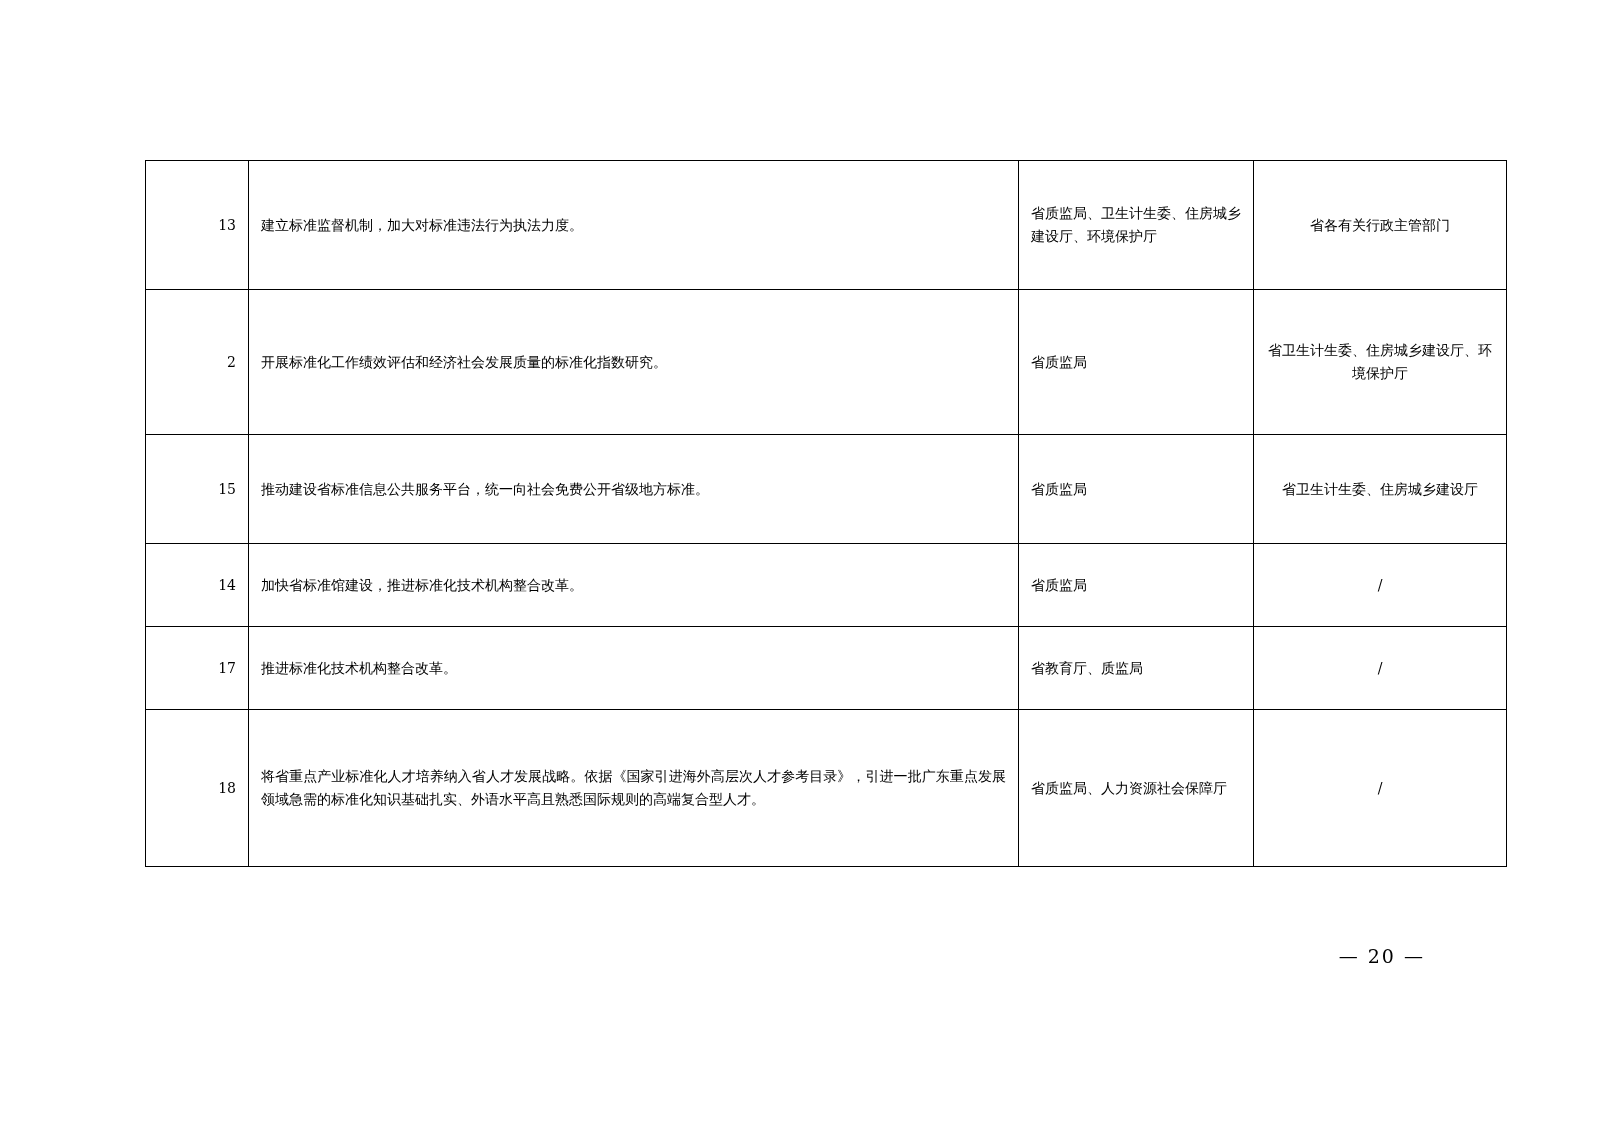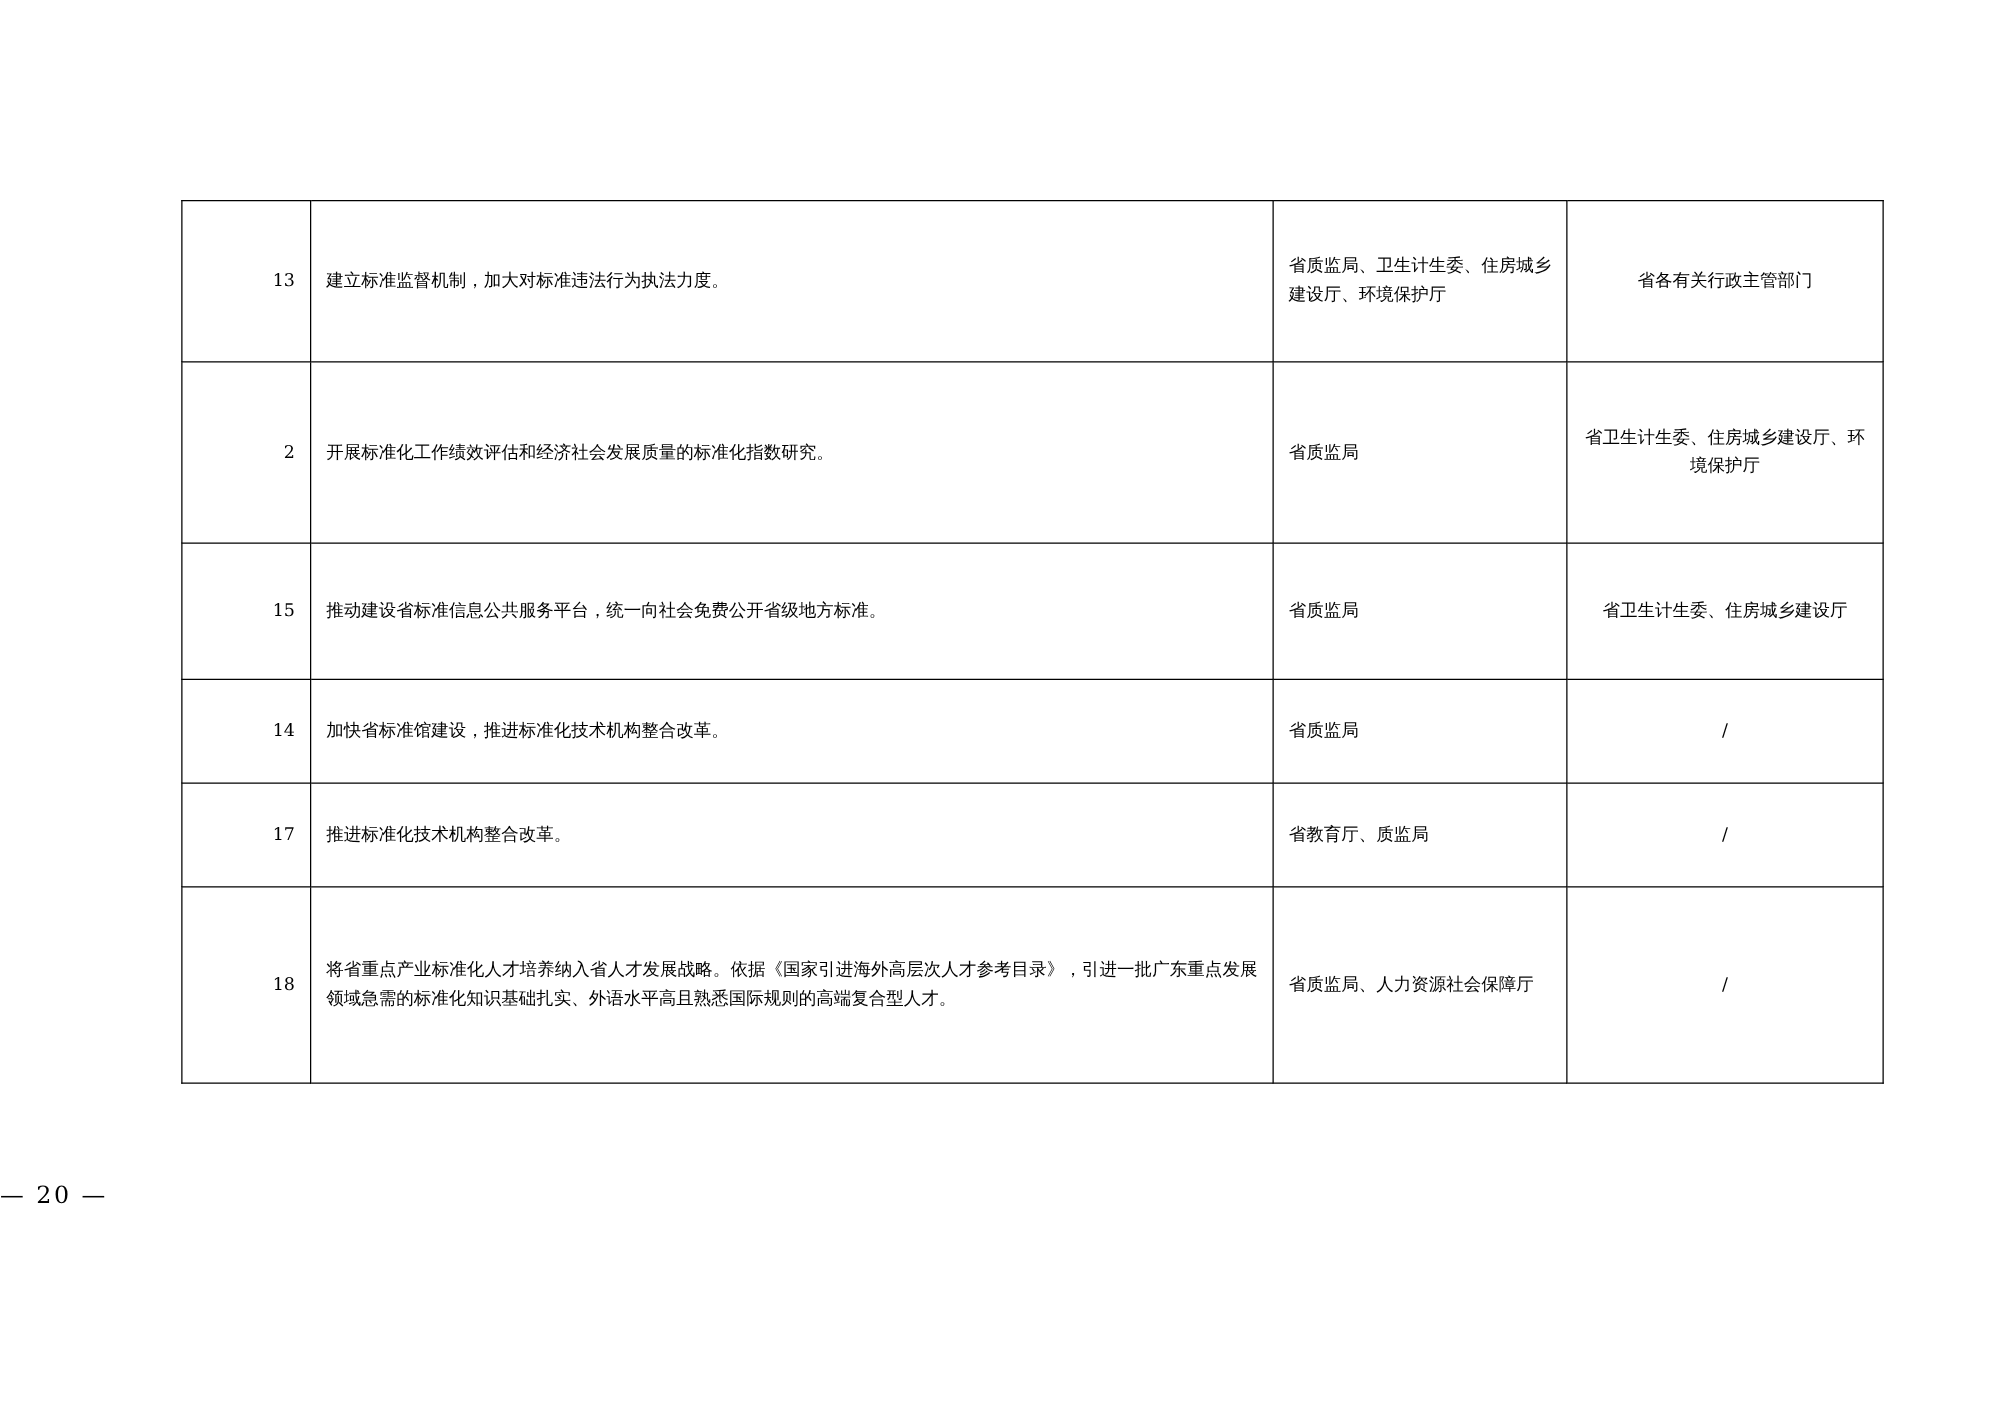--- a/index.html
+++ b/index.html
@@ -61,20 +61,21 @@
   .task-text {
     display: block;
     text-align: justify;
     text-justify: inter-ideograph;
   }
   .page-number {
     position: absolute;
     left: 0;
     top: 945px;
     width: 1425px;
+    text-align: right;
     font-size: 19px;
     letter-spacing: 2px;
     font-family: "DejaVu Serif", "Liberation Serif", serif;
   }
   .row-13 td { height: 108px; }
   .row-14 td { height: 124px; }
   .row-15 td { height: 88px; }
   .row-16 td { height: 62px; }
   .row-17 td { height: 62px; }
   .row-18 td { height: 136px; }

